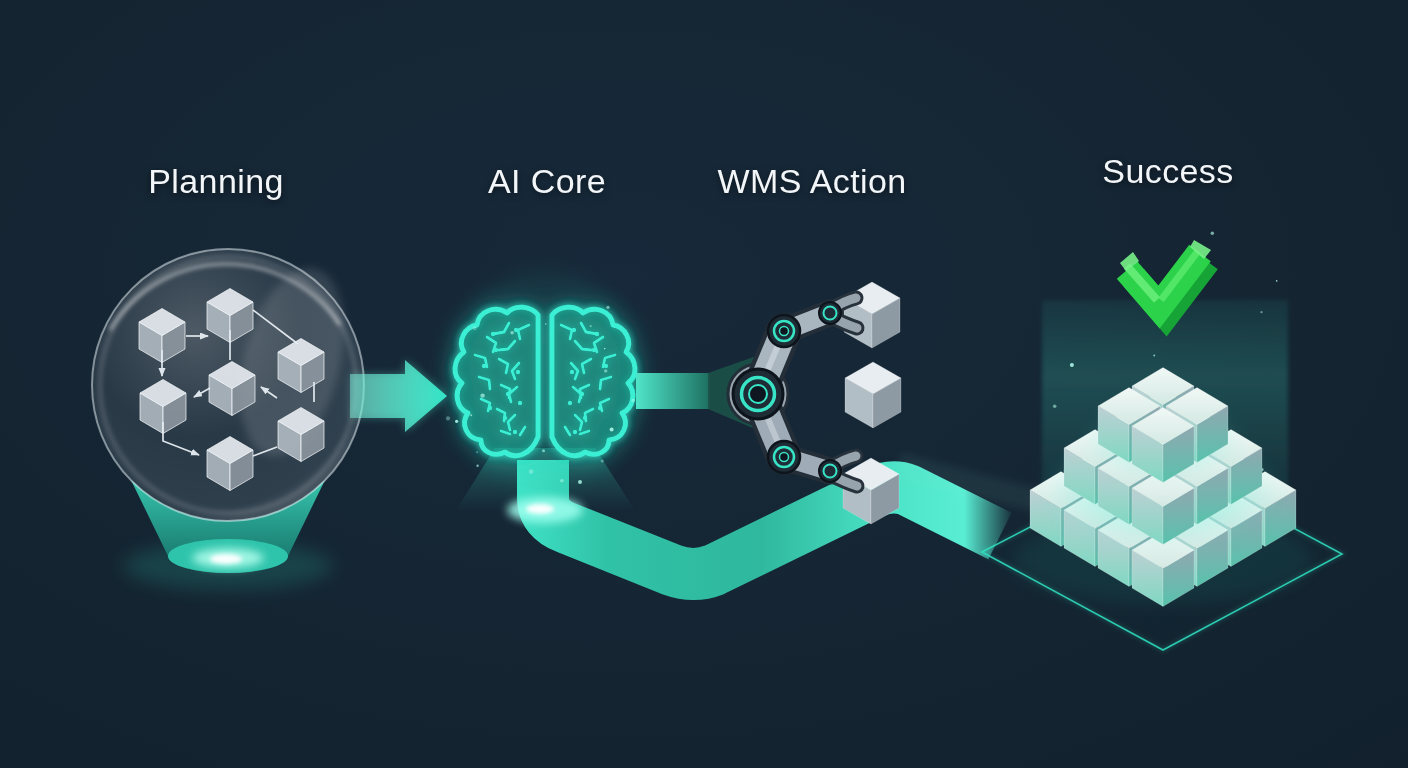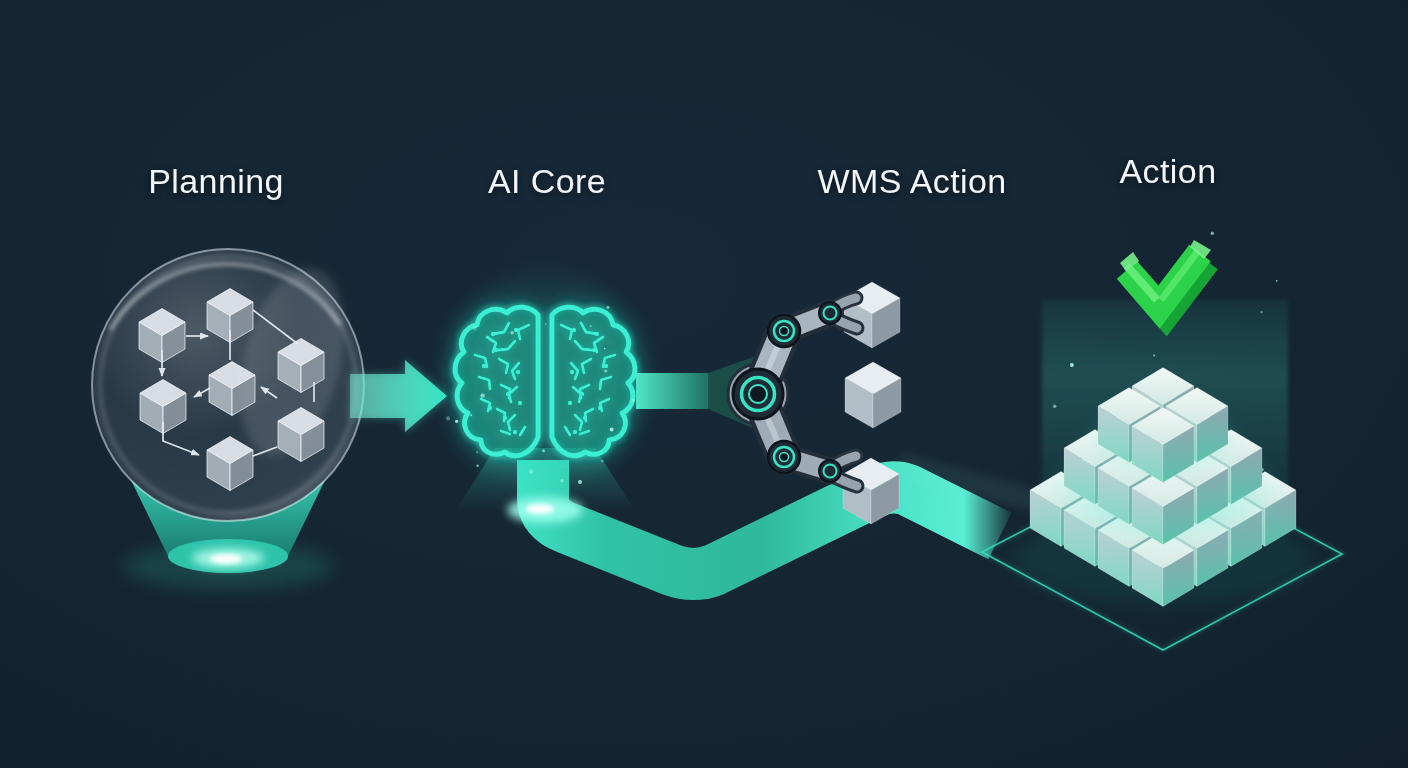--- a/index.html
+++ b/index.html
@@ -474,17 +474,17 @@
     <path d="M1127 266 L1157 300" stroke="#6BEF7B" stroke-width="8" fill="none" opacity=".85"></path>
     <path d="M1161 300 L1198 251" stroke="#5CEB6E" stroke-width="7" fill="none" opacity=".8"></path>
     <polygon points="1194,240 1211,250 1204,259 1190,247" fill="#77F288" opacity=".9"></polygon>
     <polygon points="1120,263 1133,252 1139,261 1126,271" fill="#77F288" opacity=".9"></polygon>
   </g>
 </svg>
 
 <div>
   <div class="stage-label" style="left:216px;top:164px">Planning</div>
   <div class="stage-label" style="left:547px;top:164px">AI Core</div>
-  <div class="stage-label" style="left:912px;top:164px">WMS Action</div>
-  <div class="stage-label" style="left:1168px;top:154px">Action</div>
+  <div class="stage-label" style="left:812px;top:164px">WMS Action</div>
+  <div class="stage-label" style="left:1168px;top:154px">Success</div>
 </div>
 
 </div>
 
 </body></html>

